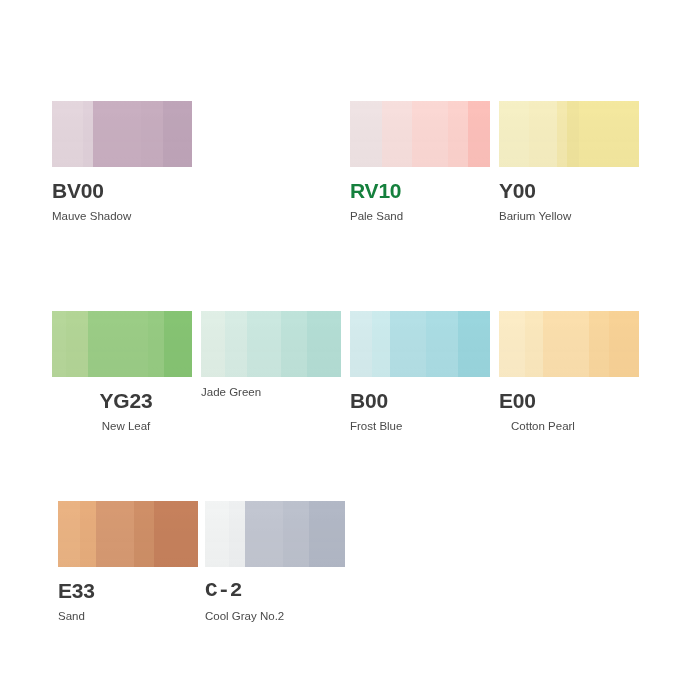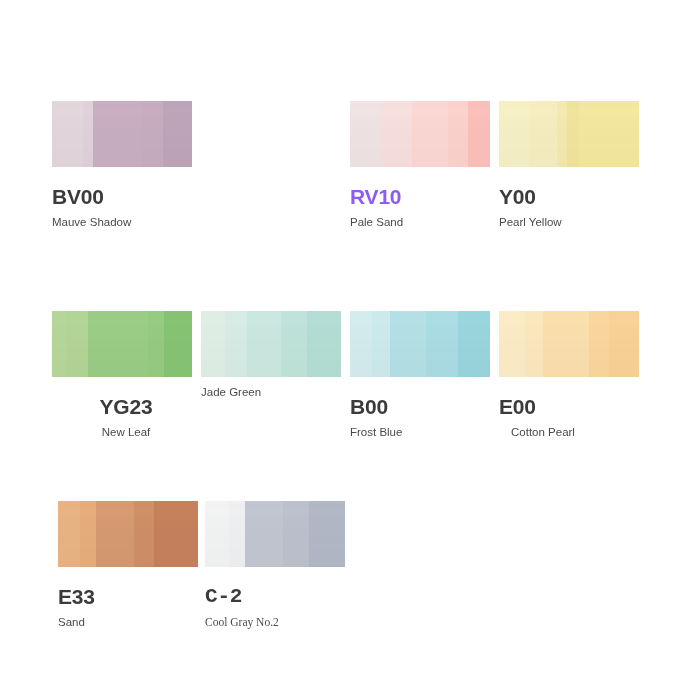--- a/index.html
+++ b/index.html
@@ -56,21 +56,21 @@
     inset: 0;
     background-image:
       linear-gradient(90deg, rgba(255,255,255,0.10) 0 1px, rgba(0,0,0,0.0) 1px 3px),
       linear-gradient(180deg, rgba(255,255,255,0.05), rgba(0,0,0,0.035));
     pointer-events: none;
     mix-blend-mode: multiply;
     opacity: 0.55;
   }
 
   .swatch-code {
-    margin-top: 19px;
+    margin-top: 13px;
     font-size: 21px;
     font-weight: bold;
     letter-spacing: -0.2px;
     color: #3b3b3b;
     line-height: 1;
     white-space: nowrap;
   }
 
   .swatch-name {
     margin-top: 9px;
@@ -100,34 +100,34 @@
       </div>
       <div class="swatch-card" style="left: 350px; top: 101px;">
         <div class="swatch-chip">
           <div class="band" style="left: 0px; width: 32px; background: rgb(239, 227, 228);"></div>
           <div class="band" style="left: 32px; width: 30px; background: rgb(247, 223, 221);"></div>
           <div class="band" style="left: 62px; width: 36px; background: rgb(251, 216, 212);"></div>
           <div class="band" style="left: 98px; width: 20px; background: rgb(252, 210, 205);"></div>
           <div class="band" style="left: 118px; width: 22px; background: rgb(252, 192, 186);"></div>
           <div class="grain"></div>
         </div>
-        <div class="swatch-code" style="color: #8b5cf6;">RV10</div>
+        <div class="swatch-code" style="color: #15803d;">RV10</div>
         <div class="swatch-name" style="color: rgb(74, 74, 74);">Pale Sand</div>
       </div>
       <div class="swatch-card" style="left: 499px; top: 101px;">
         <div class="swatch-chip">
           <div class="band" style="left: 0px; width: 30px; background: rgb(246, 240, 197);"></div>
           <div class="band" style="left: 30px; width: 28px; background: rgb(246, 238, 192);"></div>
           <div class="band" style="left: 58px; width: 10px; background: rgb(244, 233, 174);"></div>
           <div class="band" style="left: 68px; width: 12px; background: rgb(240, 228, 157);"></div>
           <div class="band" style="left: 80px; width: 60px; background: rgb(244, 232, 159);"></div>
           <div class="grain"></div>
         </div>
         <div class="swatch-code" style="color: rgb(59, 59, 59);">Y00</div>
-        <div class="swatch-name" style="color: rgb(74, 74, 74);">Pearl Yellow</div>
+        <div class="swatch-name" style="color: rgb(74, 74, 74);">Barium Yellow</div>
       </div>
       <div class="swatch-card" style="left: 52px; top: 311px; text-align: center;">
         <div class="swatch-chip">
           <div class="band" style="left: 0px; width: 14px; background: rgb(182, 215, 154);"></div>
           <div class="band" style="left: 14px; width: 22px; background: rgb(179, 213, 150);"></div>
           <div class="band" style="left: 36px; width: 60px; background: rgb(155, 205, 134);"></div>
           <div class="band" style="left: 96px; width: 16px; background: rgb(150, 203, 130);"></div>
           <div class="band" style="left: 112px; width: 28px; background: rgb(134, 196, 115);"></div>
           <div class="grain"></div>
         </div>
@@ -184,16 +184,16 @@
       <div class="swatch-card" style="left: 205px; top: 501px;">
         <div class="swatch-chip">
           <div class="band" style="left: 0px; width: 24px; background: rgb(242, 244, 244);"></div>
           <div class="band" style="left: 24px; width: 16px; background: rgb(238, 240, 241);"></div>
           <div class="band" style="left: 40px; width: 38px; background: rgb(194, 198, 209);"></div>
           <div class="band" style="left: 78px; width: 26px; background: rgb(188, 193, 205);"></div>
           <div class="band" style="left: 104px; width: 36px; background: rgb(178, 184, 198);"></div>
           <div class="grain"></div>
         </div>
         <div class="swatch-code" style="color: rgb(59, 59, 59); font-family: Liberation Mono, monospace;">C-2</div>
-        <div class="swatch-name" style="color: rgb(74, 74, 74); font-family: Liberation Serif, serif;">Cool Gray No.2</div>
+        <div class="swatch-name" style="color: rgb(74, 74, 74);">Cool Gray No.2</div>
       </div>
     </div>
 </div>
 
 </body></html>

